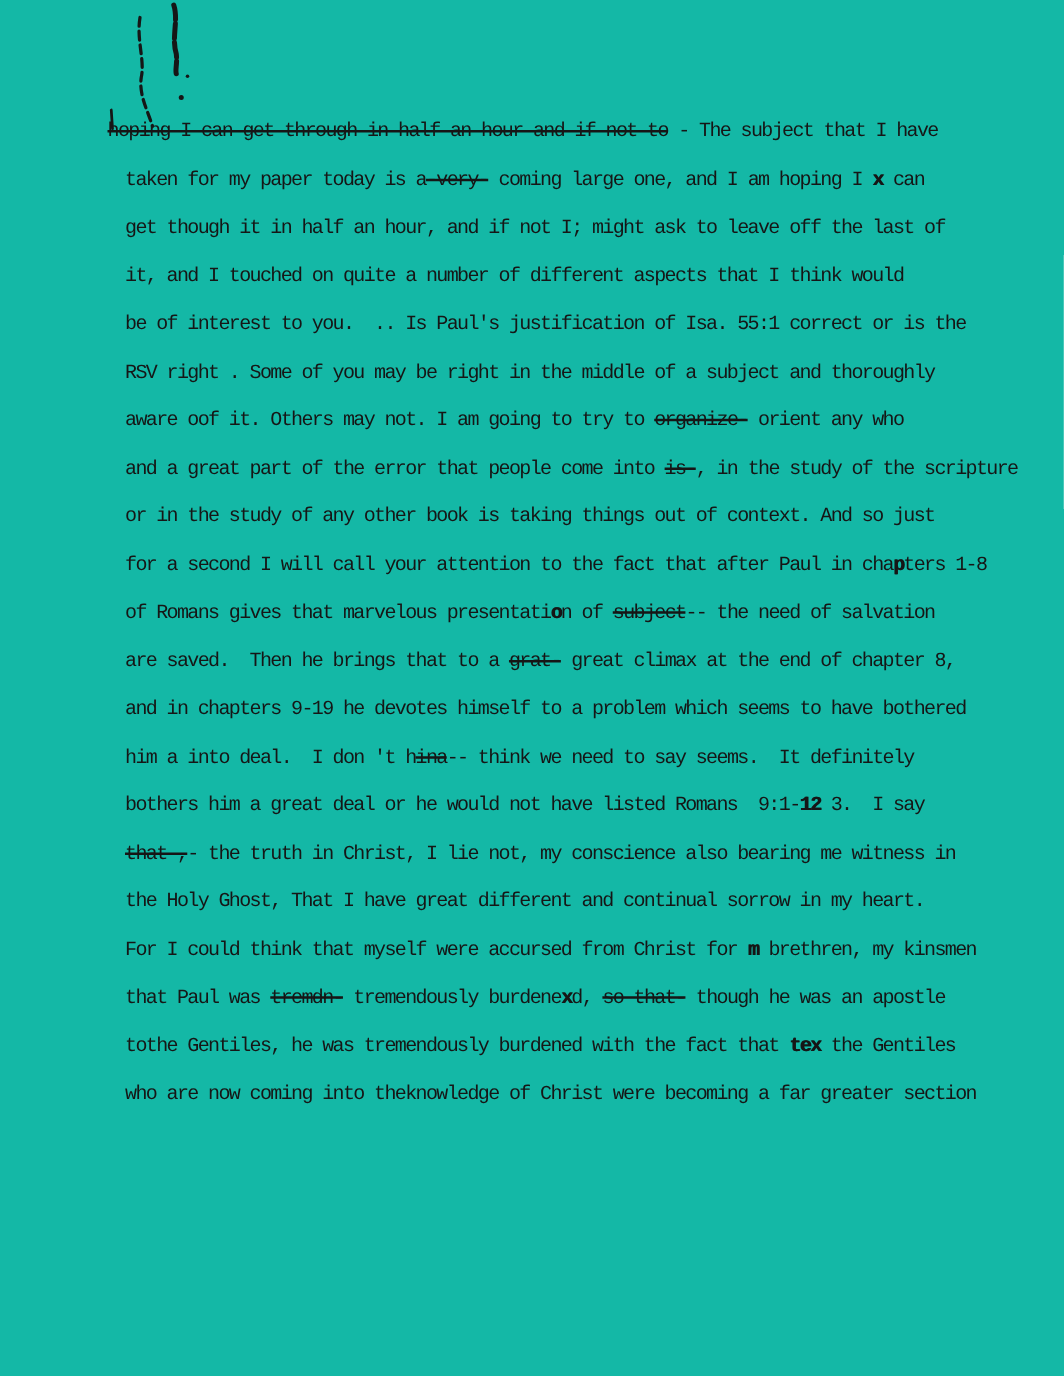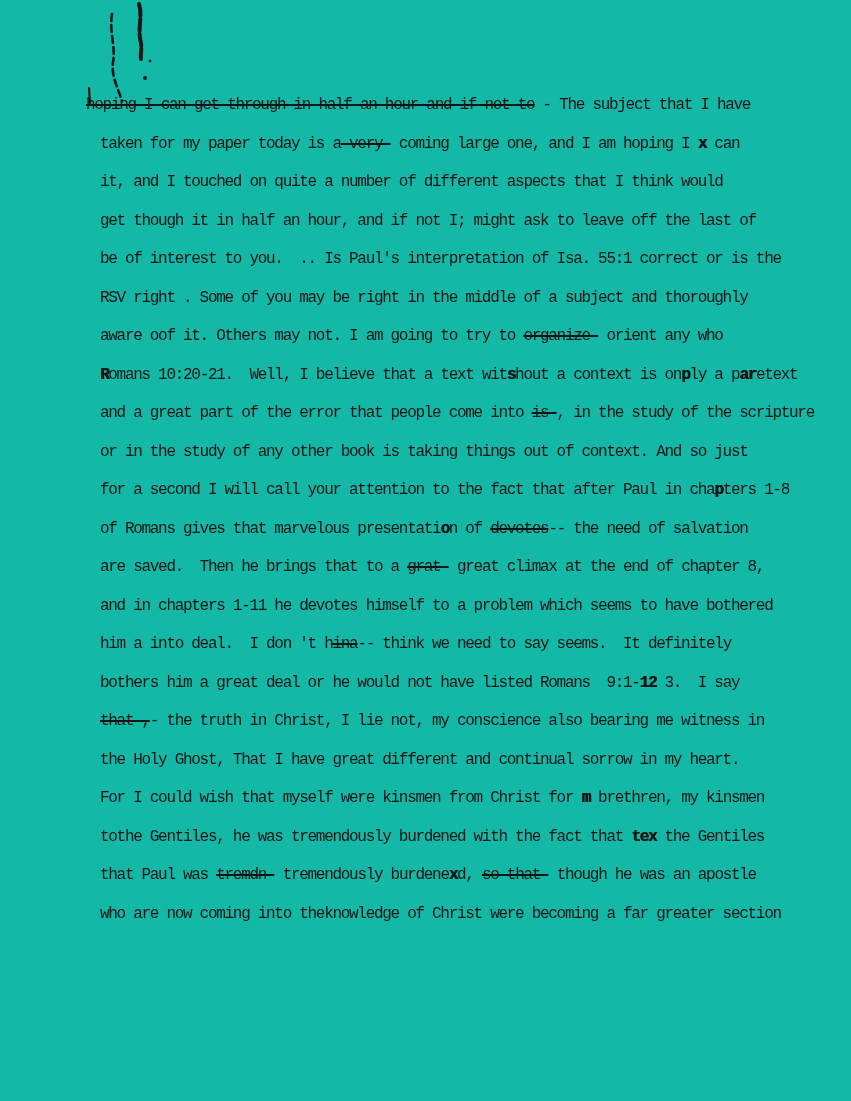--- a/index.html
+++ b/index.html
@@ -57,35 +57,34 @@
     <path d="M112,14 C109,32 116,48 113,62 C111,76 118,88 122,101" fill="none" stroke="#161616" stroke-width="2.6" stroke-dasharray="7 4" stroke-linecap="round"></path>
     <path d="M139,4 C143,16 137,30 141,43 C142,51 140,56 141,59" fill="none" stroke="#161616" stroke-width="4" stroke-dasharray="12 3" stroke-linecap="round"></path>
     <circle cx="145" cy="78" r="2" fill="#161616"></circle>
     <circle cx="150" cy="61" r="1.4" fill="#161616"></circle>
     <path d="M89,88 L90,103" fill="none" stroke="#161616" stroke-width="2.2" stroke-linecap="round"></path>
   </svg>
 
   <div class="text-block" id="text-block">
       <div class="line"><span class="seg-s">hoping I can get through in half an hour and if not to</span><span class="seg-n"> - The subject that I have</span></div>
       <div class="line"><span class="seg-n">taken for my paper today is a</span><span class="seg-s">-very-</span><span class="seg-n"> coming large one, and I am hoping I </span><span class="seg-o">x</span><span class="seg-n"> can</span></div>
+      <div class="line"><span class="seg-n">get though it in half an hour, and if not I; might ask to leave off the last of</span></div>
       <div class="line"><span class="seg-n">it, and I touched on quite a number of different aspects that I think would</span></div>
-      <div class="line"><span class="seg-n">get though it in half an hour, and if not I; might ask to leave off the last of</span></div>
-      <div class="line"><span class="seg-n">be of interest to you.  .. Is Paul's interpretation of Isa. 55:1 correct or is the</span></div>
+      <div class="line"><span class="seg-n">be of interest to you.  .. Is Paul's justification of Isa. 55:1 correct or is the</span></div>
       <div class="line"><span class="seg-n">RSV right . Some of you may be right in the middle of a subject and thoroughly</span></div>
       <div class="line"><span class="seg-n">aware oof it. Others may not. I am going to try to </span><span class="seg-s">organize-</span><span class="seg-n"> orient any who</span></div>
-      <div class="line"><span class="seg-o">R</span><span class="seg-n">omans 10:20-21.  Well, I believe that a text wit</span><span class="seg-o">s</span><span class="seg-n">hout a context is on</span><span class="seg-o">p</span><span class="seg-n">ly a p</span><span class="seg-o">ar</span><span class="seg-n">etext</span></div>
       <div class="line"><span class="seg-n">and a great part of the error that people come into </span><span class="seg-s">is-</span><span class="seg-n">, in the study of the scripture</span></div>
       <div class="line"><span class="seg-n">or in the study of any other book is taking things out of context. And so just</span></div>
       <div class="line"><span class="seg-n">for a second I will call your attention to the fact that after Paul in cha</span><span class="seg-o">p</span><span class="seg-n">ters 1-8</span></div>
-      <div class="line"><span class="seg-n">of Romans gives that marvelous presentati</span><span class="seg-o">o</span><span class="seg-n">n of </span><span class="seg-s">devotes</span><span class="seg-n">-- the need of salvation</span></div>
+      <div class="line"><span class="seg-n">of Romans gives that marvelous presentati</span><span class="seg-o">o</span><span class="seg-n">n of </span><span class="seg-s">subject</span><span class="seg-n">-- the need of salvation</span></div>
       <div class="line"><span class="seg-n">are saved.  Then he brings that to a </span><span class="seg-s">grat-</span><span class="seg-n"> great climax at the end of chapter 8,</span></div>
-      <div class="line"><span class="seg-n">and in chapters 1-11 he devotes himself to a problem which seems to have bothered</span></div>
+      <div class="line"><span class="seg-n">and in chapters 9-19 he devotes himself to a problem which seems to have bothered</span></div>
       <div class="line"><span class="seg-n">him a into deal.  I don 't h</span><span class="seg-s">ina</span><span class="seg-n">-- think we need to say seems.  It definitely</span></div>
       <div class="line"><span class="seg-n">bothers him a great deal or he would not have listed Romans  9:1-</span><span class="seg-o">12</span><span class="seg-n"> 3.  I say</span></div>
       <div class="line"><span class="seg-s">that ,</span><span class="seg-n">- the truth in Christ, I lie not, my conscience also bearing me witness in</span></div>
       <div class="line"><span class="seg-n">the Holy Ghost, That I have great different and continual sorrow in my heart.</span></div>
-      <div class="line"><span class="seg-n">For I could wish that myself were kinsmen from Christ for </span><span class="seg-o">m</span><span class="seg-n"> brethren, my kinsmen</span></div>
+      <div class="line"><span class="seg-n">For I could think that myself were accursed from Christ for </span><span class="seg-o">m</span><span class="seg-n"> brethren, my kinsmen</span></div>
+      <div class="line"><span class="seg-n">that Paul was </span><span class="seg-s">tremdn-</span><span class="seg-n"> tremendously burdene</span><span class="seg-o">x</span><span class="seg-n">d, </span><span class="seg-s">so that-</span><span class="seg-n"> though he was an apostle</span></div>
       <div class="line"><span class="seg-n">tothe Gentiles, he was tremendously burdened with the fact that </span><span class="seg-o">tex</span><span class="seg-n"> the Gentiles</span></div>
-      <div class="line"><span class="seg-n">that Paul was </span><span class="seg-s">tremdn-</span><span class="seg-n"> tremendously burdene</span><span class="seg-o">x</span><span class="seg-n">d, </span><span class="seg-s">so that-</span><span class="seg-n"> though he was an apostle</span></div>
       <div class="line"><span class="seg-n">who are now coming into theknowledge of Christ were becoming a far greater section</span></div>
     </div>
 
 </div>
 
 </body></html>

